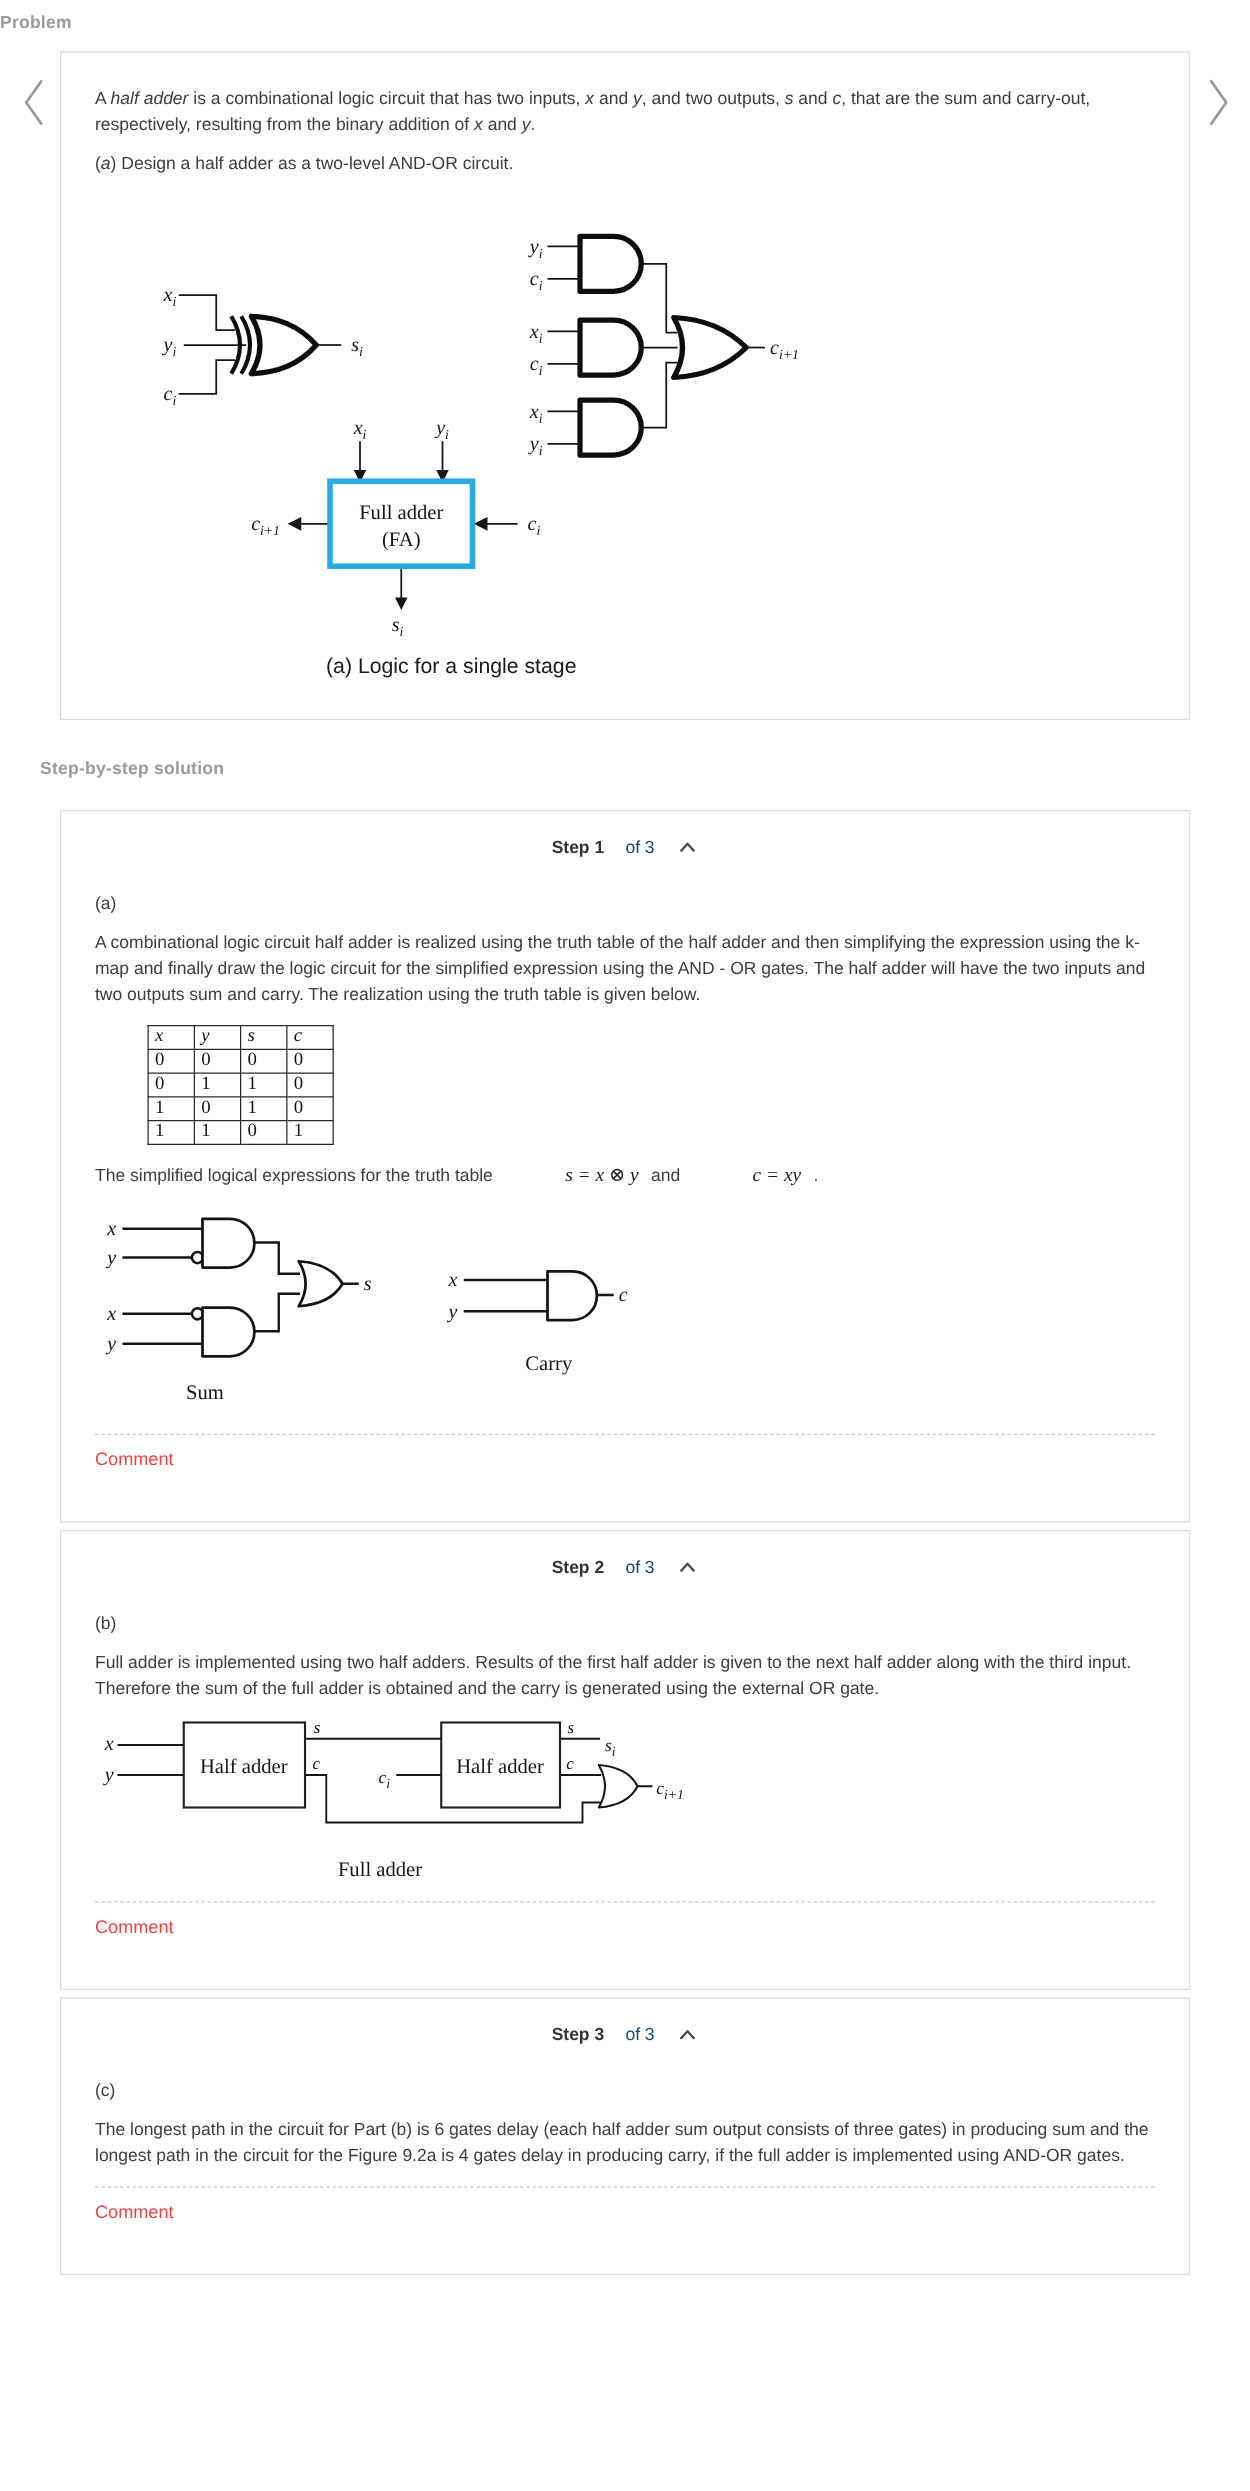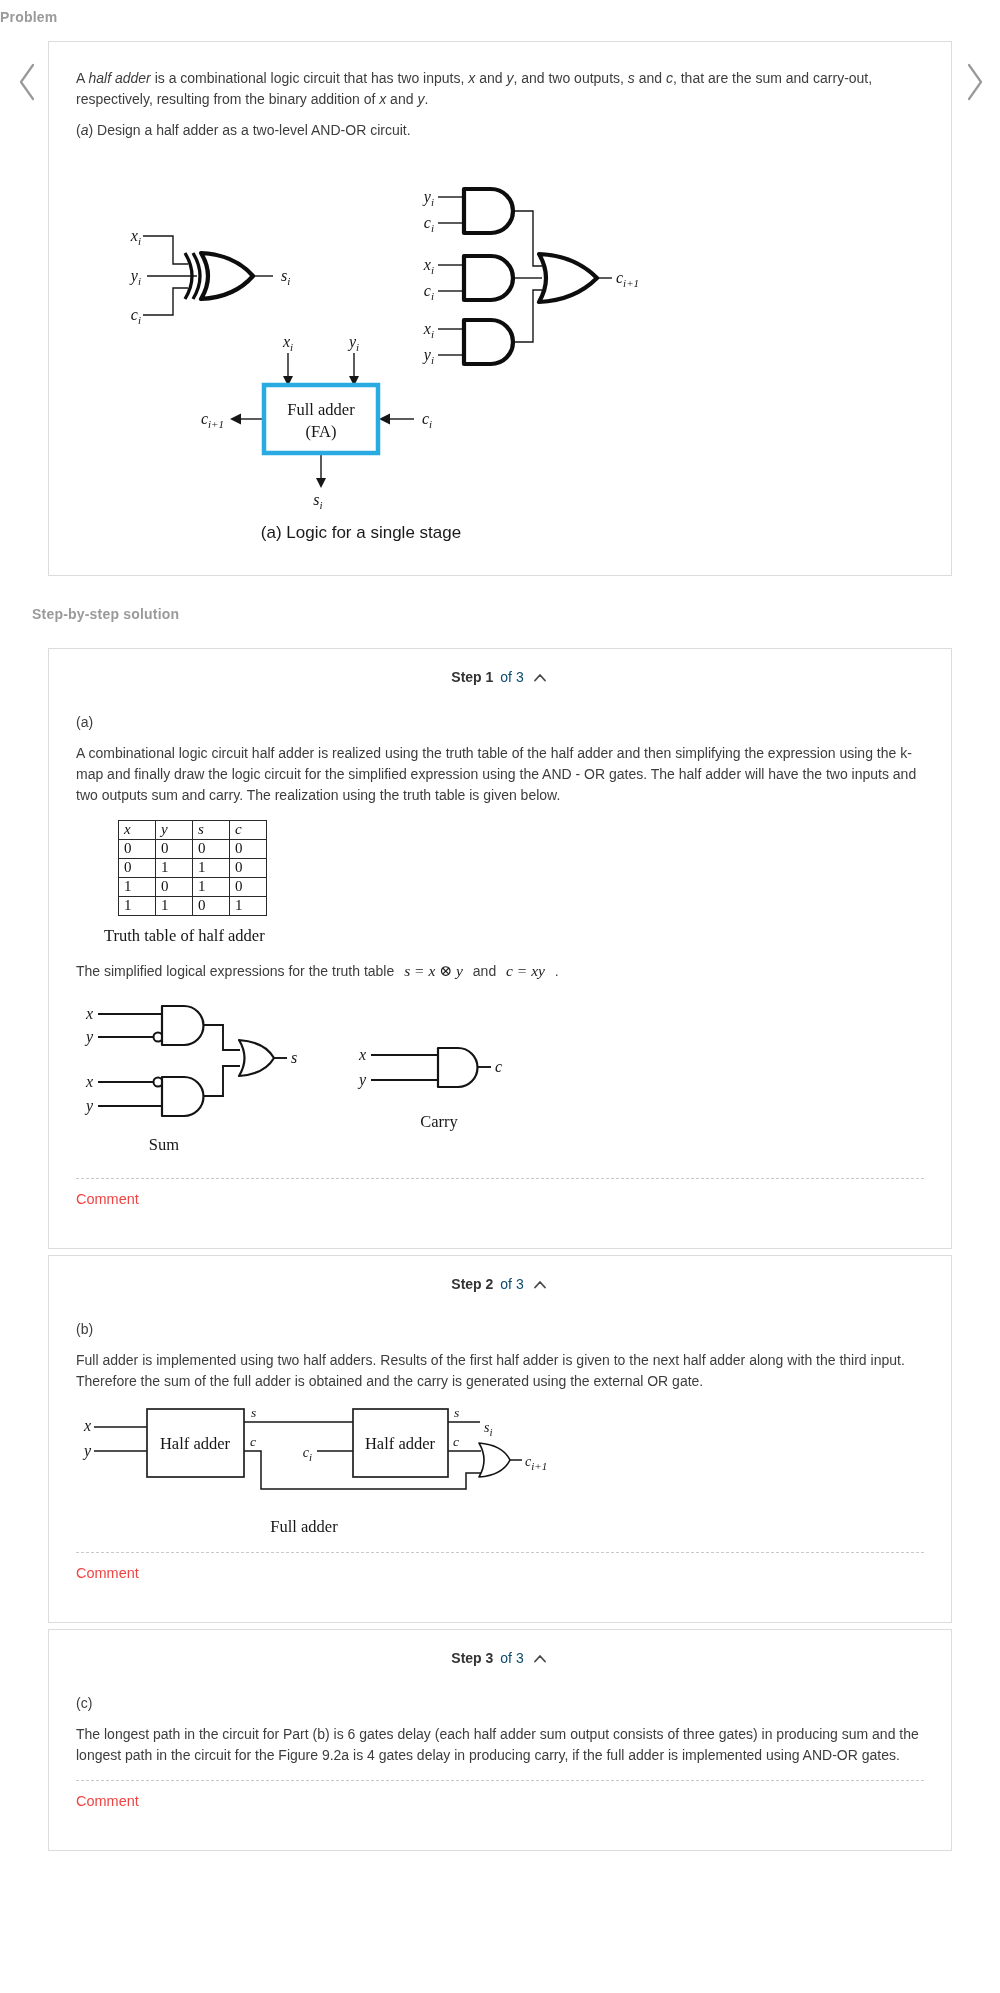--- a/index.html
+++ b/index.html
@@ -10,22 +10,22 @@
   .problem-wrap{position:relative;}
   .nav-btn{position:absolute;top:18px;background:none;border:none;padding:2px;cursor:pointer;line-height:0;}
   .nav-btn.left{left:14px;}
   .nav-btn.right{right:12px;}
   .card{margin:0 48px;border:1px solid #dcdcdc;background:#fff;}
   .card-inner{padding:26px 27px 30px;}
   .step-card{margin-top:6px;}
   .step-card .card-inner{padding:20px 27px 40px;}
   .body-text{margin:0 0 10px;font-size:14px;line-height:21px;color:#3d3d3d;}
   .it{font-style:italic;}
-  .math{font-family:"Liberation Serif","DejaVu Serif",serif;font-style:italic;font-size:15.5px;padding:0 6px;color:#1c1c1c;}
-  .step-header{display:flex;justify-content:center;align-items:center;gap:7px;margin:0 0 27px;font-size:14px;}
+  .math{font-family:"Liberation Serif","DejaVu Serif",serif;font-style:italic;font-size:15.5px;padding:0 6px;color:#1c1c1c;margin-left:48px;}
+  .step-header{display:flex;justify-content:center;align-items:center;gap:17px;margin:0 0 27px;font-size:14px;}
   .step-title{font-weight:700;color:#333;}
   .step-of{color:#0c4a6e;}
   .collapse-btn{background:none;border:none;padding:2px;cursor:pointer;line-height:0;}
   .part-label{margin:0 0 10px;}
   .truth-table{border-collapse:collapse;margin:14px 0 0 42px;font-family:"Liberation Serif","DejaVu Serif",serif;font-size:15px;color:#111;}
   .truth-table th,.truth-table td{border:1.2px solid #2a2a2a;min-width:28px;height:17px;padding:0 3px 1px 5px;text-align:left;font-weight:400;}
   .truth-table th{font-style:italic;}
   .table-caption{margin:10px 0 0 28px;font-family:"Liberation Serif","DejaVu Serif",serif;font-size:16.5px;color:#151515;}
   .expr-line{margin-top:14px;}
   .fig-block{display:block;margin:6px 0 0;}
@@ -181,21 +181,20 @@
           <td>0</td>
         </tr>
         <tr>
           <td>1</td>
           <td>1</td>
           <td>0</td>
           <td>1</td>
         </tr>
       </tbody>
     </table>
-    <div class="table-caption">Truth table of half adder</div>
 
     <p class="body-text expr-line"><span>The simplified logical expressions for the truth table </span><span class="math">s = x ⊗ y</span><span> and </span><span class="math">c = xy</span><span> .</span></p>
 
     
     <svg class="fig-block" width="470" height="172" viewBox="75 1118 470 172">
       <g>
         <path class="w2" d="M97 1140 H161"></path>
         <path class="w2" d="M97 1163 H152"></path>
         <path class="w2" d="M97 1208 H152"></path>
         <path class="w2" d="M97 1232 H161"></path>

